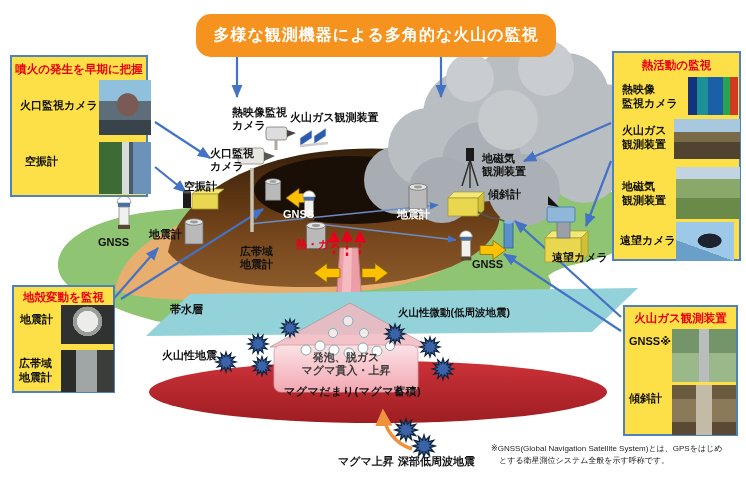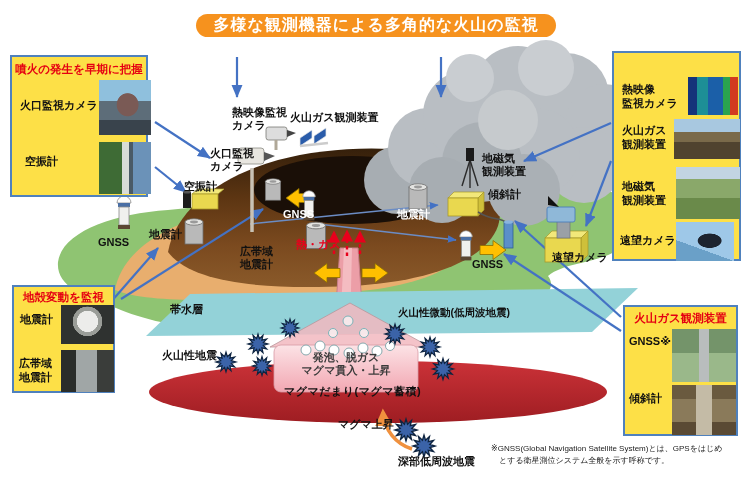--- a/index.html
+++ b/index.html
@@ -1,19 +1,19 @@
 <!DOCTYPE html>
 <html><head>
 <meta charset="utf-8">
 <style>
   html,body{margin:0;padding:0;background:#fff;}
   .stage{position:relative;width:746px;height:477px;background:#fff;overflow:hidden;
          font-family:"Liberation Sans","DejaVu Sans",sans-serif;}
   .art{position:absolute;left:0;top:0;}
-  .title{position:absolute;left:196px;top:14px;width:360px;height:23px;background:#f6921e;
+  .title{position:absolute;left:196px;top:14px;width:360px;height:43px;background:#f6921e;
          border-radius:15px;color:#fff;font-weight:bold;font-size:16px;display:flex;
          align-items:center;justify-content:center;letter-spacing:1px;}
   .panel{position:absolute;background:#fde047;border:2px solid #4f81bd;box-sizing:border-box;}
   .panel .hdr{position:absolute;left:0;right:0;text-align:center;color:#e50012;
               font-weight:bold;font-size:11.5px;white-space:nowrap;}
   .plabel{position:absolute;font-weight:bold;font-size:11px;color:#111;line-height:1.25;
           white-space:pre-line;}
   .photo{position:absolute;}
   .dl{position:absolute;font-weight:bold;font-size:11px;color:#111;line-height:1.2;
       white-space:pre-line;}
@@ -252,20 +252,21 @@
   <div class="panel" style="left:12px;top:285px;width:103px;height:108px;">
     <div class="hdr" style="top:3px;">地殻変動を監視</div>
     <div class="plabel" style="left:6px;top:26px;">地震計</div>
     <div class="photo ph-seismo" style="left:47px;top:18px;width:53px;height:39px;"></div>
     <div class="plabel" style="left:5px;top:70px;">広帯域
 地震計</div>
     <div class="photo ph-broadband" style="left:47px;top:63px;width:53px;height:42px;"></div>
   </div>
 
   <div class="panel" style="left:612px;top:51px;width:129px;height:210px;">
+    <div class="hdr" style="top:5px;">熱活動の監視</div>
     <div class="plabel" style="left:8px;top:30px;">熱映像
 監視カメラ</div>
     <div class="photo ph-thermal" style="left:74px;top:24px;width:50px;height:38px;"></div>
     <div class="plabel" style="left:8px;top:71px;">火山ガス
 観測装置</div>
     <div class="photo ph-gas" style="left:60px;top:66px;width:66px;height:40px;"></div>
     <div class="plabel" style="left:8px;top:127px;">地磁気
 観測装置</div>
     <div class="photo ph-geomag" style="left:62px;top:114px;width:64px;height:52px;"></div>
     <div class="plabel" style="left:6px;top:181px;">遠望カメラ</div>
@@ -297,19 +298,19 @@
   <div class="dl white" style="left:397px;top:208px;">地震計</div>
   <div class="dl" style="left:472px;top:258px;">GNSS</div>
   <div class="dl" style="left:552px;top:251px;">遠望カメラ</div>
   <div class="dl red" style="left:296px;top:238px;">熱・ガス</div>
   <div class="dl" style="left:170px;top:303px;">帯水層</div>
   <div class="dl small" style="left:398px;top:306px;">火山性微動(低周波地震)</div>
   <div class="dl" style="left:162px;top:349px;">火山性地震</div>
   <div class="dl" style="left:274px;top:351px;width:144px;text-align:center;color:#3a3a3a;">発泡、脱ガス
 マグマ貫入・上昇</div>
   <div class="dl" style="left:284px;top:385px;letter-spacing:0.5px;">マグマだまり(マグマ蓄積)</div>
-  <div class="dl" style="left:338px;top:418px;">マグマ上昇</div>
+  <div class="dl" style="left:338px;top:455px;">マグマ上昇</div>
   <div class="dl" style="left:398px;top:455px;">深部低周波地震</div>
 
   <div class="footnote">※GNSS(Global Navigation Satellite System)とは、GPSをはじめ
 　とする衛星測位システム全般を示す呼称です。</div>
 
 </div>
 
 </body></html>

